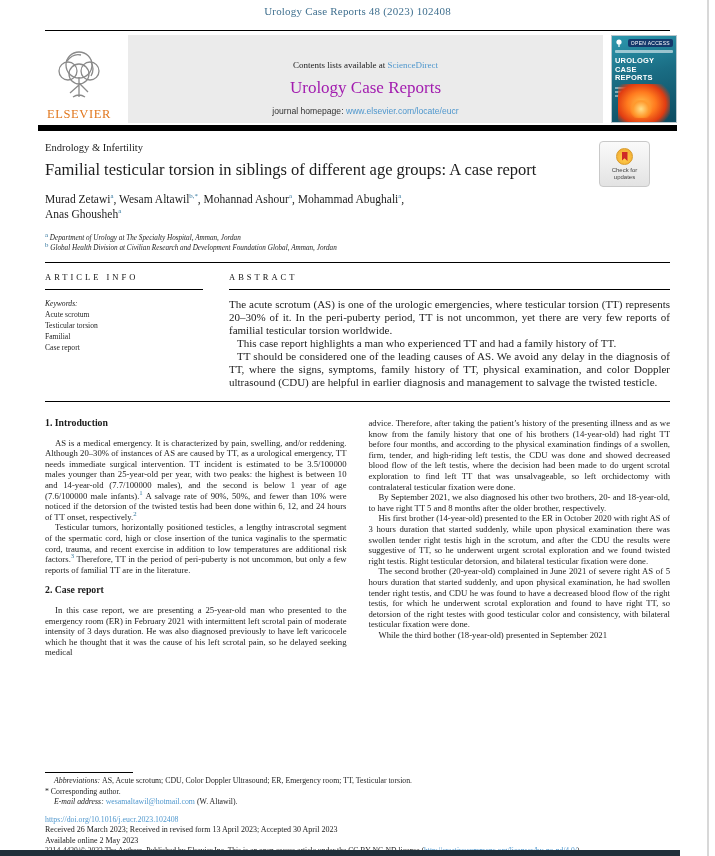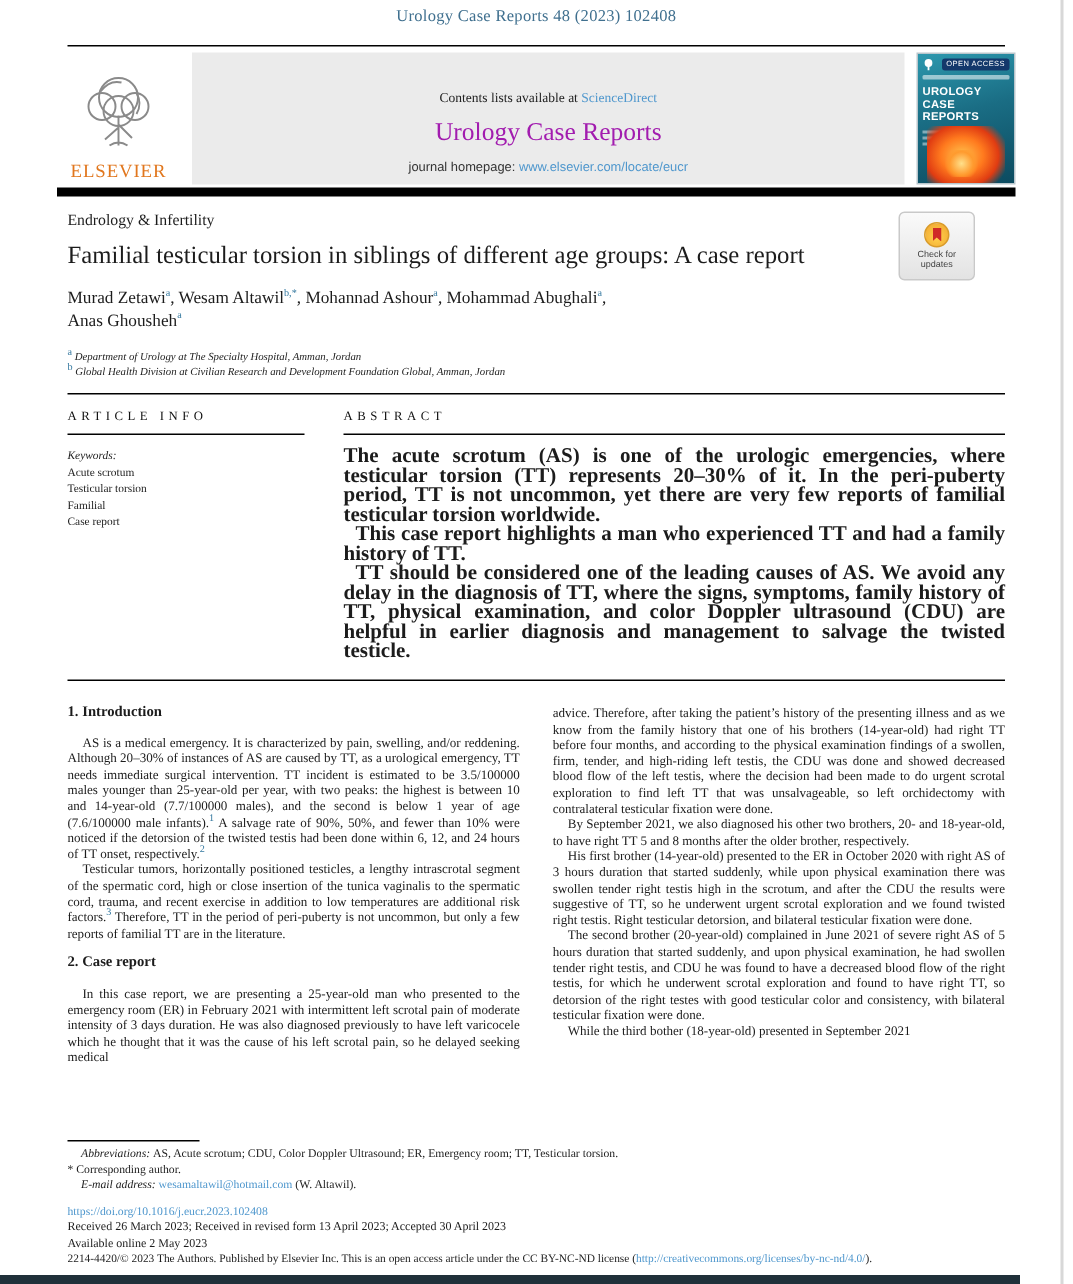--- a/index.html
+++ b/index.html
@@ -56,34 +56,34 @@
   .affiliations .seg-sup{font-style:normal;color:#34789f;}
 
   
   .inforule{margin:9px 45px 0;border-top:1.3px solid #000;}
   .infoblock{display:flex;gap:26px;margin:0 45px;padding-top:9px;border-bottom:1.3px solid #000;padding-bottom:12px;}
   .info-left{width:158px;flex-shrink:0;}
   .info-right{flex:1;}
   .block-heading{font-size:8.5px;letter-spacing:3px;color:#111;padding-bottom:7px;border-bottom:1px solid #000;}
   .keywords{margin-top:8px;font-size:7.6px;line-height:11px;}
   .kw-label{font-style:italic;}
-  .abstract{margin-top:8px;font-size:14px;line-height:13px;text-align:justify;font-weight:bold;}
+  .abstract{margin-top:8px;font-size:11px;line-height:13px;text-align:justify;}
   .abstract p{margin:0;}
   .abstract p.ind{text-indent:8px;}
 
   
   .bodycols{display:flex;gap:22px;margin:16px 45px 0;}
   .col{flex:1;font-size:8.7px;line-height:10.6px;text-align:justify;}
   .col h3{font-size:9.8px;margin:0 0 9px;}
   .col h3.second{margin-top:10px;}
   .col p{margin:0;text-indent:10px;}
   .col p.noindent{text-indent:0;}
 
   
-  .footer{position:absolute;left:45px;right:45px;bottom:12px;font-size:7.8px;line-height:10.5px;z-index:1;}
+  .footer{position:absolute;left:45px;right:45px;bottom:0;font-size:7.8px;line-height:10.5px;z-index:1;}
   .fn-divider{width:88px;border-top:1px solid #000;margin-bottom:3px;}
   .fn-abbrev{text-indent:9px;}
   .fn-email{text-indent:9px;}
   .seg-italic{font-style:italic;}
   .doi-line{margin-top:7px;}
   .meta-line{font-size:8px;}
   .copyright{font-size:7.6px;line-height:10px;}
   .bottombar{position:absolute;left:0;bottom:0;width:680px;height:6px;background:#20303a;z-index:5;}
 </style>
 </head>

